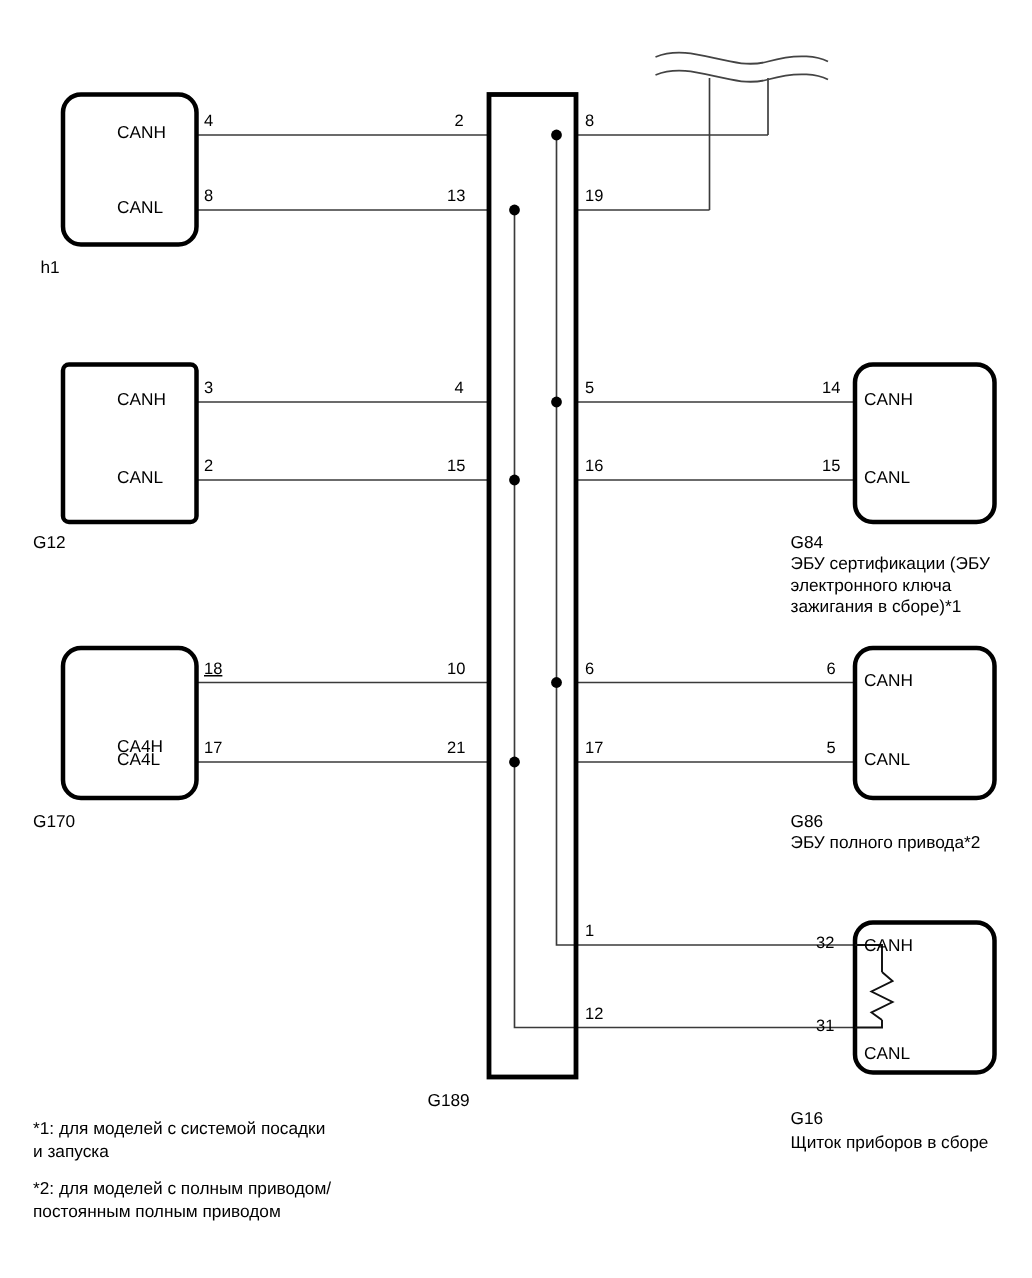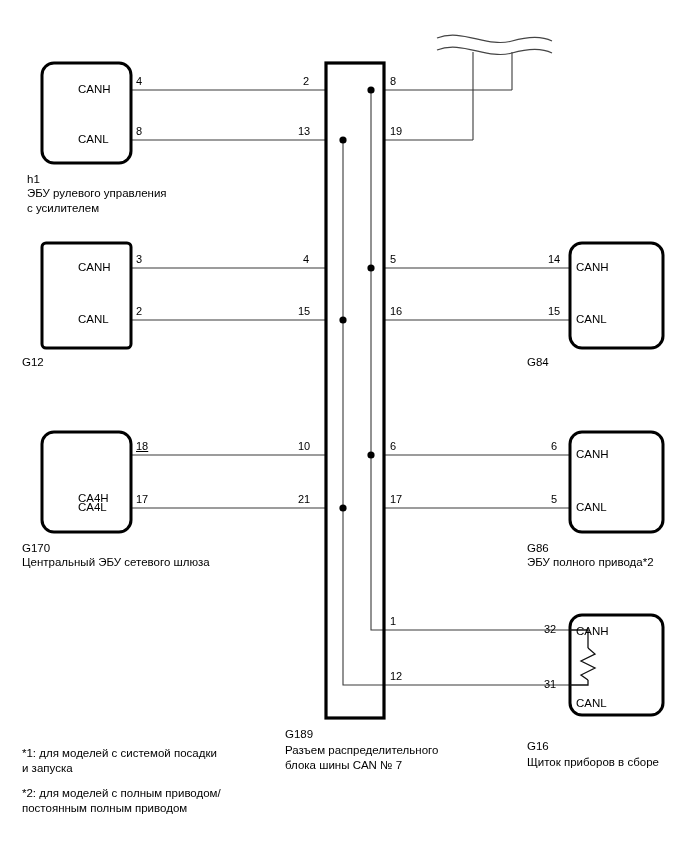--- a/index.html
+++ b/index.html
@@ -76,41 +76,41 @@
       <path d="M588 648 l7 6 l-14 7 l14 7 l-14 7 l7 5"></path>
       <path d="M588 680 V685 H570"></path>
     </g>
   </svg>
 
   <div class="lbl port" style="left:78px;top:82px;">CANH</div>
   <div class="lbl port" style="left:78px;top:132px;">CANL</div>
   <div class="lbl pin" style="left:136px;top:74px;">4</div>
   <div class="lbl pin" style="left:136px;top:124px;">8</div>
   <div class="lbl code" style="left:27px;top:172px;">h1</div>
-  <div class="lbl desc" style="left:27px;top:186px;white-space:pre;">ЭБУ рулевого управления
-с усилителем</div>
 
   <div class="lbl port" style="left:78px;top:260px;">CANH</div>
   <div class="lbl port" style="left:78px;top:312px;">CANL</div>
   <div class="lbl pin" style="left:136px;top:252px;">3</div>
   <div class="lbl pin" style="left:136px;top:304px;">2</div>
   <div class="lbl code" style="left:22px;top:355px;">G12</div>
 
   <div class="lbl port" style="left:78px;top:447px;margin-top:44px;">CA4H</div>
   <div class="lbl port" style="left:78px;top:500px;">CA4L</div>
   <div class="lbl pin" style="left:136px;top:439px;text-decoration:underline;">18</div>
   <div class="lbl pin" style="left:136px;top:492px;">17</div>
   <div class="lbl code" style="left:22px;top:541px;">G170</div>
-  <div class="lbl desc" style="left:22px;top:555px;white-space:pre;">Центральный ЭБУ сетевого шлюза</div>
 
   <div class="lbl port" style="left:576px;top:260px;">CANH</div>
   <div class="lbl port" style="left:576px;top:312px;">CANL</div>
   <div class="lbl pin" style="left:548px;top:252px;">14</div>
   <div class="lbl pin" style="left:548px;top:304px;">15</div>
   <div class="lbl code" style="left:527px;top:355px;">G84</div>
+  <div class="lbl desc" style="left:527px;top:369px;white-space:pre;">ЭБУ сертификации (ЭБУ
+электронного ключа
+зажигания в сборе)*1</div>
 
   <div class="lbl port" style="left:576px;top:447px;">CANH</div>
   <div class="lbl port" style="left:576px;top:500px;">CANL</div>
   <div class="lbl pin" style="left:551px;top:439px;">6</div>
   <div class="lbl pin" style="left:551px;top:492px;">5</div>
   <div class="lbl code" style="left:527px;top:541px;">G86</div>
   <div class="lbl desc" style="left:527px;top:555px;white-space:pre;">ЭБУ полного привода*2</div>
 
   <div class="lbl port" style="left:576px;top:624px;">CANH</div>
   <div class="lbl port" style="left:576px;top:696px;">CANL</div>
@@ -129,21 +129,19 @@
   <div class="lbl pin" style="left:390px;top:74px;">8</div>
   <div class="lbl pin" style="left:390px;top:124px;">19</div>
   <div class="lbl pin" style="left:390px;top:252px;">5</div>
   <div class="lbl pin" style="left:390px;top:304px;">16</div>
   <div class="lbl pin" style="left:390px;top:439px;">6</div>
   <div class="lbl pin" style="left:390px;top:492px;">17</div>
   <div class="lbl pin" style="left:390px;top:614px;">1</div>
   <div class="lbl pin" style="left:390px;top:669px;">12</div>
 
   <div class="lbl code" style="left:285px;top:727px;">G189</div>
-  <div class="lbl desc" style="left:285px;top:743px;white-space:pre;">Разъем распределительного
-блока шины CAN № 7</div>
 
   <div class="lbl note" style="left:22px;top:746px;white-space:pre;">*1: для моделей с системой посадки
 и запуска</div>
   <div class="lbl note" style="left:22px;top:786px;white-space:pre;">*2: для моделей с полным приводом/
 постоянным полным приводом</div>
 
 </div>
 
 </body></html>

